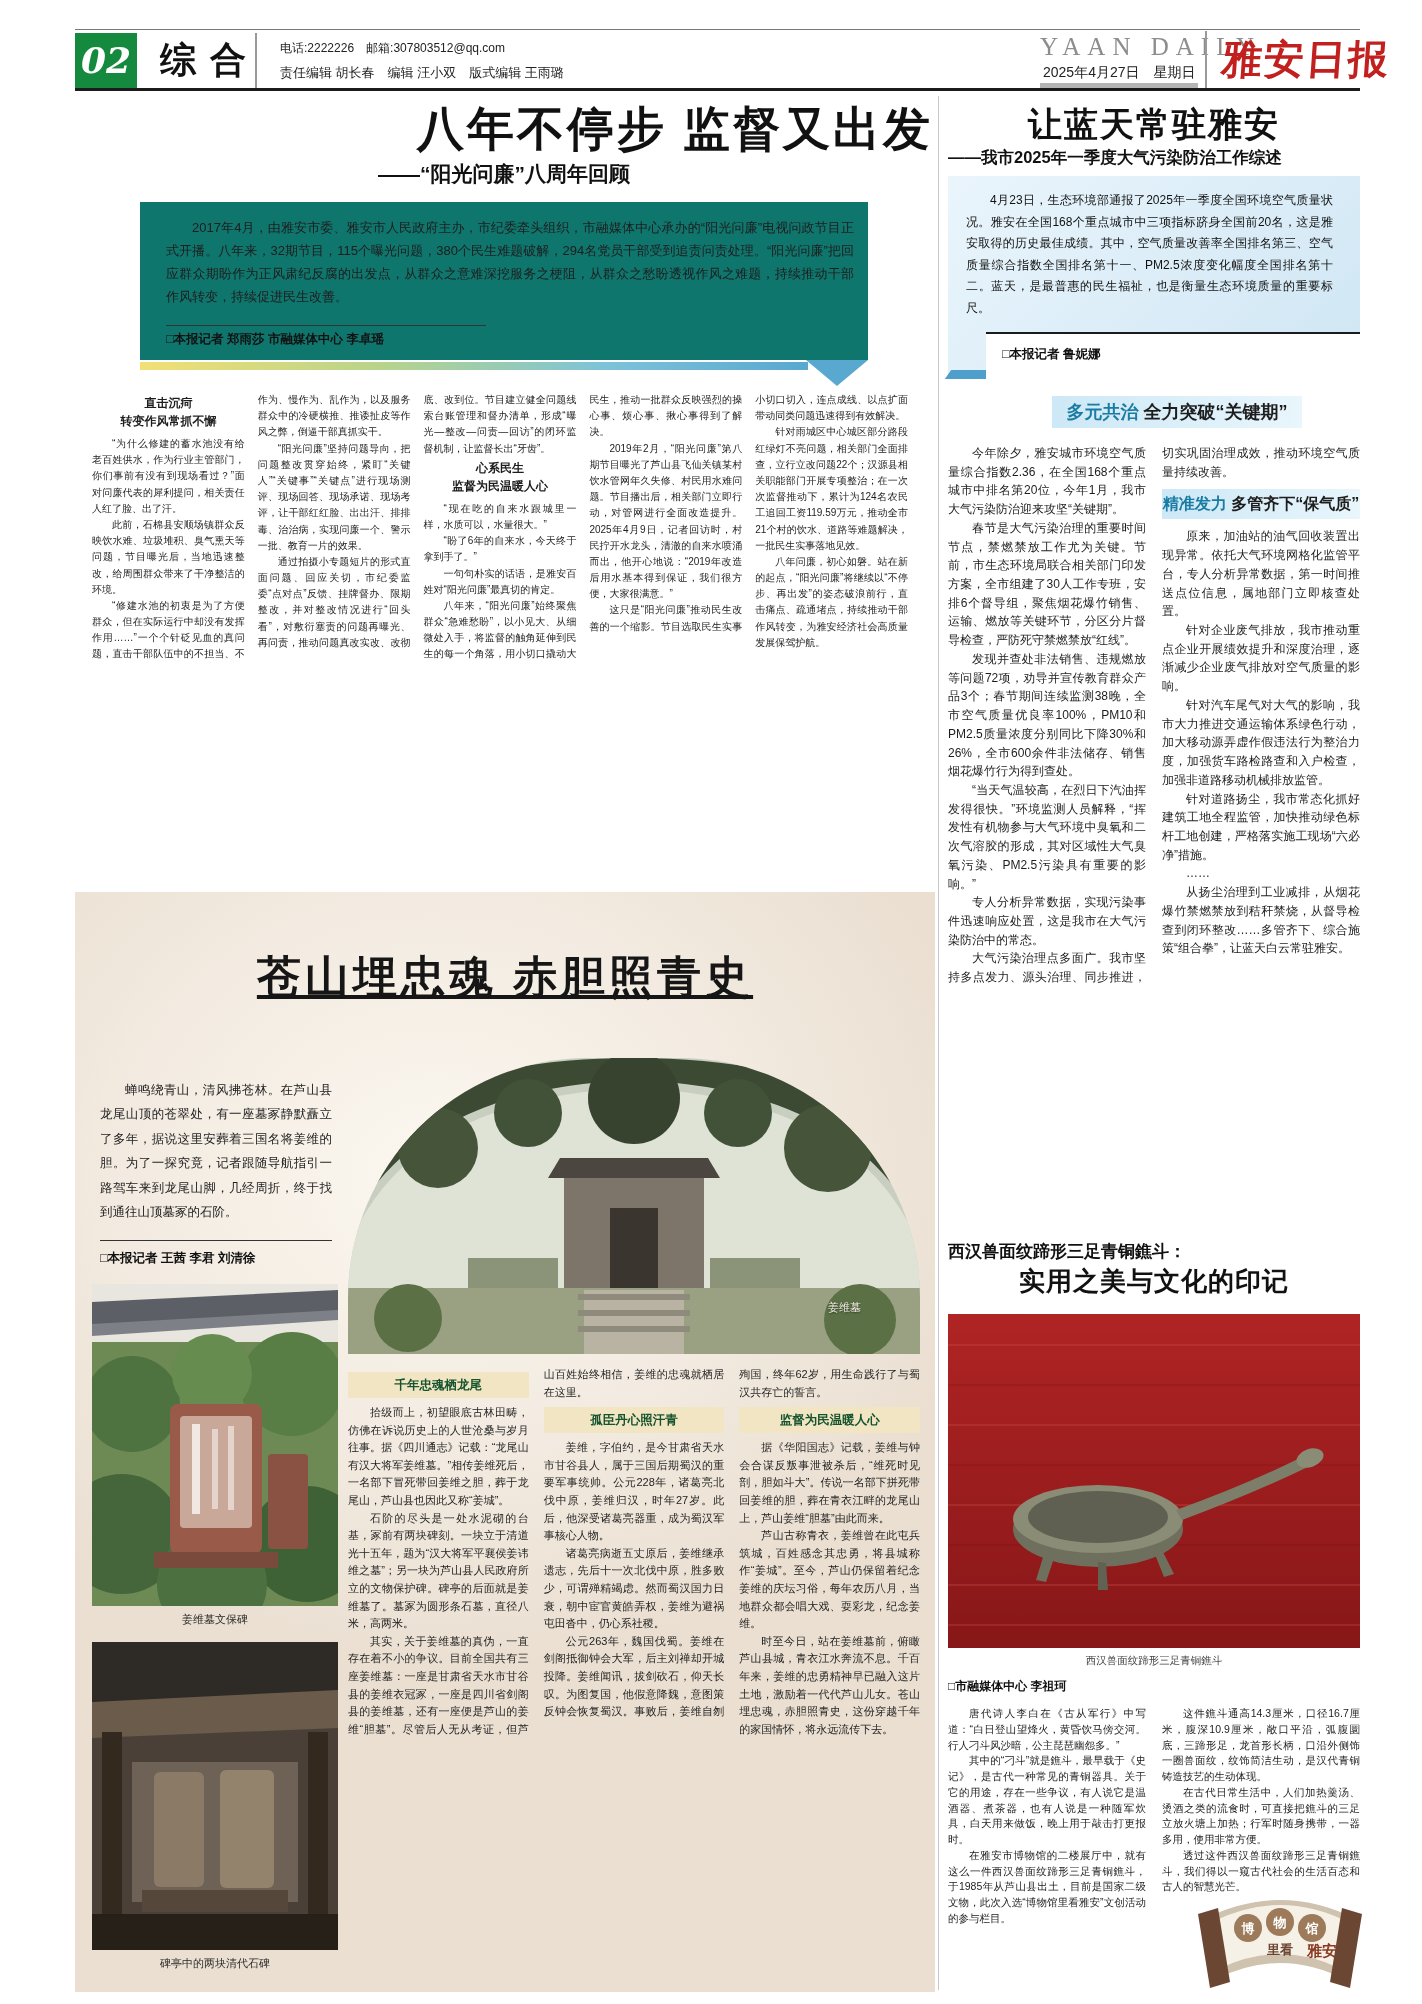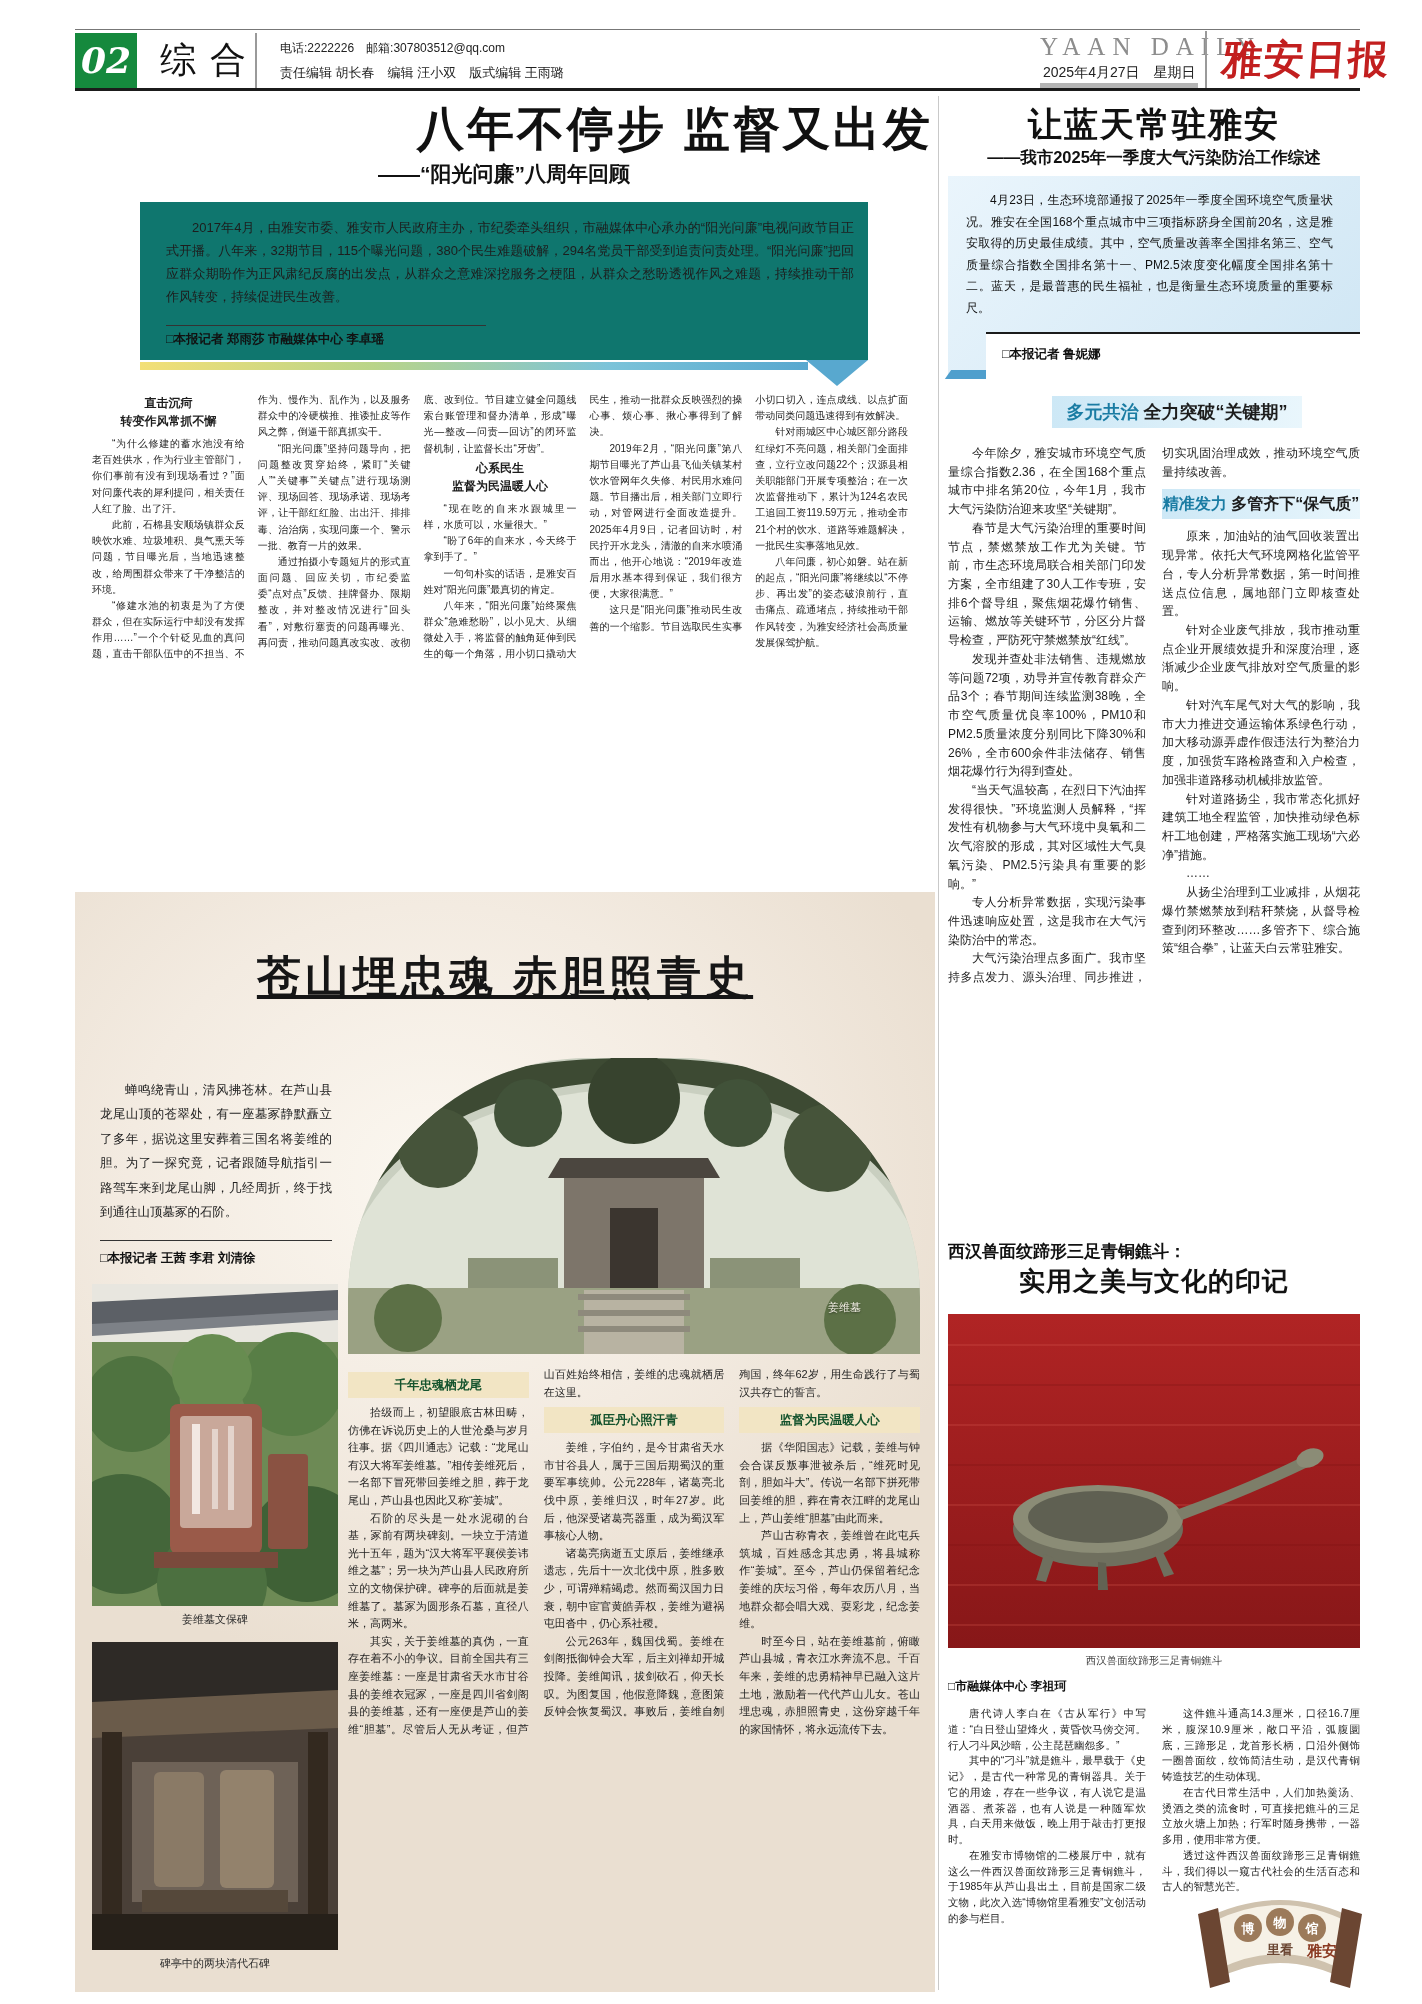--- a/index.html
+++ b/index.html
@@ -3,21 +3,21 @@
 <meta charset="utf-8">
 <style>
   html,body{margin:0;padding:0;background:#e8e8e8;}
   .page{position:relative;width:1422px;height:2004px;background:#ffffff;margin:0 auto;
         font-family:"Liberation Sans",sans-serif;color:#111;overflow:hidden;}
   .abs{position:absolute;}
 
   
   .pagenum{left:75px;top:33px;width:62px;height:55px;background:#15893d;color:#fff;
            font:italic bold 36px "DejaVu Serif",serif;text-align:center;line-height:55px;}
-  .section{left:160px;top:36px;font-weight:normal;font-size:36px;letter-spacing:14px;}
+  .section{left:160px;top:36px;font-weight:bold;font-size:36px;letter-spacing:14px;}
   .hdr-div1{left:255px;top:33px;width:2px;height:55px;background:#9a9a9a;}
   .hdr-contact{left:280px;top:40px;font-size:12px;color:#222;}
   .hdr-editors{left:280px;top:64px;font-size:13px;color:#222;}
   .hdr-top-rule{left:75px;top:29px;width:1285px;height:1px;background:#777;}
   .masthead-en{left:1040px;top:33px;font-family:"Liberation Serif",serif;color:#8d8d8d;
                font-size:25px;letter-spacing:7px;}
   .hdr-date{left:1043px;top:64px;font-size:14px;color:#222;}
   .hdr-date-bar{left:1040px;top:83px;width:158px;height:5px;background:#b5b5b5;}
   .hdr-div2{left:1205px;top:31px;width:2px;height:57px;background:#9a9a9a;}
   .masthead-cn{left:1222px;top:32px;color:#c21f1f;font-weight:bold;font-size:40px;
@@ -39,21 +39,21 @@
   .a1-arrow{left:806px;top:360px;width:0;height:0;border-left:31px solid transparent;
             border-right:31px solid transparent;border-top:26px solid #58a8cf;}
   .a1-body{left:92px;top:392px;width:816px;height:492px;column-count:5;column-gap:13px;
            font-size:10px;line-height:1.62;text-align:justify;color:#1d1d1d;}
   .a1-body p{margin:0;text-indent:2em;}
   .colhead{text-align:center;font-weight:bold;font-size:12px;line-height:1.5;
            margin:2px 0 6px 0;text-indent:0 !important;}
 
   
   .a2-title{left:948px;top:102px;width:412px;text-align:center;font-size:34px;font-weight:bold;letter-spacing:2px;}
-  .a2-sub{left:948px;top:147px;width:412px;text-align:center;font-size:16.5px;font-weight:bold;}
+  .a2-sub{left:948px;top:147px;width:412px;text-align:left;font-size:16.5px;font-weight:bold;}
   .a2-lede{left:948px;top:176px;width:412px;height:202px;background:linear-gradient(135deg,#eaf5fc,#cfe6f4);
            padding:14px 27px 0 18px;box-sizing:border-box;font-size:12px;line-height:1.8;text-align:justify;}
   .a2-lede p{margin:0;text-indent:2em;}
   .a2-ribbon{left:948px;top:370px;width:90px;height:9px;background:#4f9fcd;transform:skewX(-35deg);}
   .a2-byline-box{left:986px;top:332px;width:374px;height:46px;background:#fff;border-top:2px solid #1b1b1b;}
   .a2-byline{left:1002px;top:346px;font-size:12.5px;font-weight:bold;}
   .bluebar{width:250px;height:32px;background:linear-gradient(90deg,#cde8f6,#e9f6fc);
            text-align:center;line-height:32px;font-size:18px;font-weight:bold;color:#1d1d1d;}
   .bluebar .lead{color:#1a7ca3;}
   .a2-bar1{left:1052px;top:396px;}

